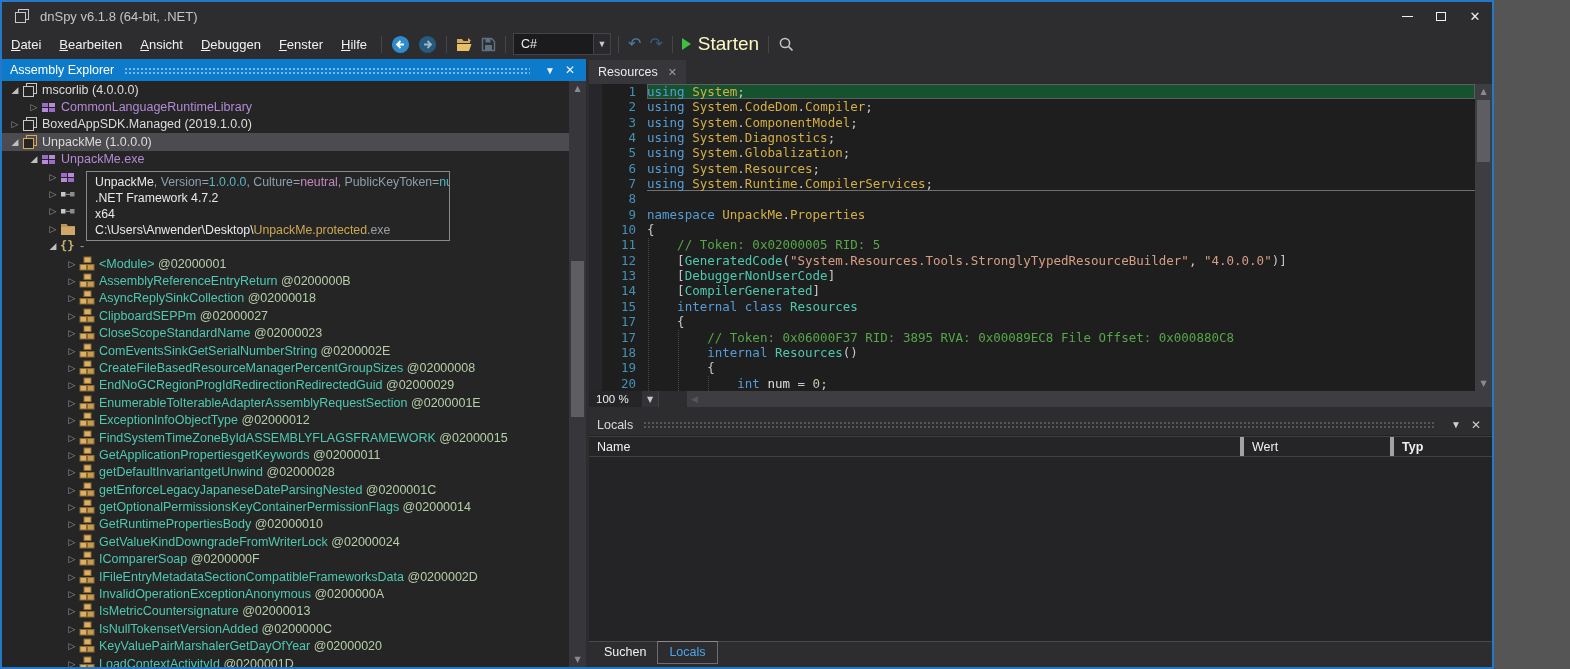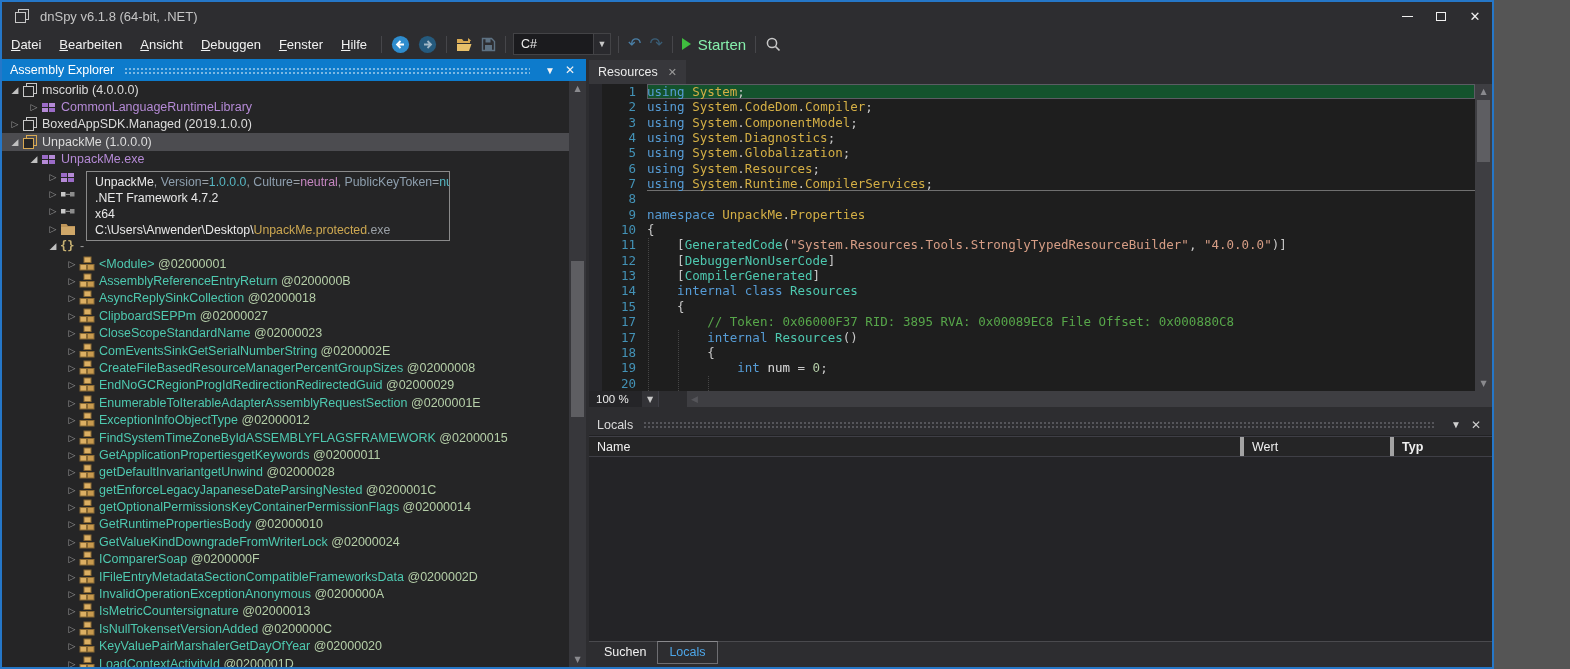--- a/index.html
+++ b/index.html
@@ -24,21 +24,21 @@
   #menubar{display:flex;align-items:center;height:100%;}
   .menu-item{padding:0 9px;height:100%;display:flex;align-items:center;color:#f1f1f1;font-size:13px;cursor:default;}
   .menu-item u{text-decoration:underline;}
   #toolbar{display:flex;align-items:center;height:100%;}
   .tb-sep{width:1px;height:17px;background:#46464a;margin:0 5px;}
   .tbtn{background:transparent;border:0;padding:2px 4px;display:flex;align-items:center;cursor:default;}
   .combo{width:98px;height:22px;background:#1b1b1e;border:1px solid #434346;display:flex;align-items:center;margin:0 2px;}
   .combo .combo-label{flex:1;padding-left:7px;color:#ececec;font-size:12.5px;}
   .combo .combo-btn{width:17px;height:100%;border-left:1px solid #434346;display:flex;align-items:center;justify-content:center;color:#c8c8c8;font-size:9px;background:#2a2a2e;}
   .play-tri{width:0;height:0;border-left:9px solid #3fbf3f;border-top:6px solid transparent;border-bottom:6px solid transparent;margin-right:7px;}
-  .start-label{color:#86efac;font-size:15px;}
+  .start-label{color:#fef9c3;font-size:19px;}
   .uglyph{font-size:16px;line-height:16px;font-family:"DejaVu Sans",sans-serif;}
   
   #panel-left{position:absolute;left:0;top:57px;bottom:0;width:584px;}
   .panel-header{height:22px;display:flex;align-items:center;padding:0 6px 0 8px;font-size:12.5px;}
   .panel-header.active{background:#0d7bcc;color:#ffffff;}
   .panel-header.inactive{background:#2d2d30;color:#dadada;border-bottom:1px solid #222224;}
   .hdr-dots{flex:1;height:9px;margin:2px 10px 0 10px;background-image:radial-gradient(circle,rgba(255,255,255,.45) .8px,transparent .9px);background-size:4px 4px;}
   .panel-header.inactive .hdr-dots{background-image:radial-gradient(circle,#55555a .8px,transparent .9px);}
   .hdr-btn{background:transparent;border:0;color:#f2f2f2;padding:0 5px;font-size:10px;cursor:default;}
   .panel-header.inactive .hdr-btn{color:#d0d0d0;}
@@ -616,20 +616,21 @@
       <div class="cline caret"><span class="s-k">using</span><span class="s-w"> </span><span class="s-n">System</span><span class="s-p">;</span></div>
           <div class="cline"><span class="s-k">using</span><span class="s-w"> </span><span class="s-n">System</span><span class="s-p">.</span><span class="s-n">CodeDom</span><span class="s-p">.</span><span class="s-n">Compiler</span><span class="s-p">;</span></div>
           <div class="cline"><span class="s-k">using</span><span class="s-w"> </span><span class="s-n">System</span><span class="s-p">.</span><span class="s-n">ComponentModel</span><span class="s-p">;</span></div>
           <div class="cline"><span class="s-k">using</span><span class="s-w"> </span><span class="s-n">System</span><span class="s-p">.</span><span class="s-n">Diagnostics</span><span class="s-p">;</span></div>
           <div class="cline"><span class="s-k">using</span><span class="s-w"> </span><span class="s-n">System</span><span class="s-p">.</span><span class="s-n">Globalization</span><span class="s-p">;</span></div>
           <div class="cline"><span class="s-k">using</span><span class="s-w"> </span><span class="s-n">System</span><span class="s-p">.</span><span class="s-n">Resources</span><span class="s-p">;</span></div>
           <div class="cline sep-after"><span class="s-k">using</span><span class="s-w"> </span><span class="s-n">System</span><span class="s-p">.</span><span class="s-n">Runtime</span><span class="s-p">.</span><span class="s-n">CompilerServices</span><span class="s-p">;</span></div>
           <div class="cline"></div>
           <div class="cline"><span class="s-k">namespace</span><span class="s-w"> </span><span class="s-n">UnpackMe</span><span class="s-p">.</span><span class="s-n">Properties</span></div>
           <div class="cline"><span class="s-p">{</span></div>
+          <div class="cline"><span class="s-w">    </span><span class="s-c">// Token: 0x02000005 RID: 5</span></div>
           <div class="cline"><span class="s-w">    </span><span class="s-p">[</span><span class="s-t">GeneratedCode</span><span class="s-p">(</span><span class="s-s">"System.Resources.Tools.StronglyTypedResourceBuilder"</span><span class="s-p">,</span><span class="s-w"> </span><span class="s-s">"4.0.0.0"</span><span class="s-p">)]</span></div>
           <div class="cline"><span class="s-w">    </span><span class="s-p">[</span><span class="s-t">DebuggerNonUserCode</span><span class="s-p">]</span></div>
           <div class="cline"><span class="s-w">    </span><span class="s-p">[</span><span class="s-t">CompilerGenerated</span><span class="s-p">]</span></div>
           <div class="cline"><span class="s-w">    </span><span class="s-k">internal</span><span class="s-w"> </span><span class="s-k">class</span><span class="s-w"> </span><span class="s-t">Resources</span></div>
           <div class="cline"><span class="s-w">    </span><span class="s-p">{</span></div>
           <div class="cline"><span class="s-w">        </span><span class="s-c">// Token: 0x06000F37 RID: 3895 RVA: 0x00089EC8 File Offset: 0x000880C8</span></div>
           <div class="cline"><span class="s-w">        </span><span class="s-k">internal</span><span class="s-w"> </span><span class="s-t">Resources</span><span class="s-p">()</span></div>
           <div class="cline"><span class="s-w">        </span><span class="s-p">{</span></div>
           <div class="cline"><span class="s-w">            </span><span class="s-k">int</span><span class="s-w"> num </span><span class="s-p">=</span><span class="s-w"> </span><span class="s-u">0</span><span class="s-p">;</span></div>
         </div>

